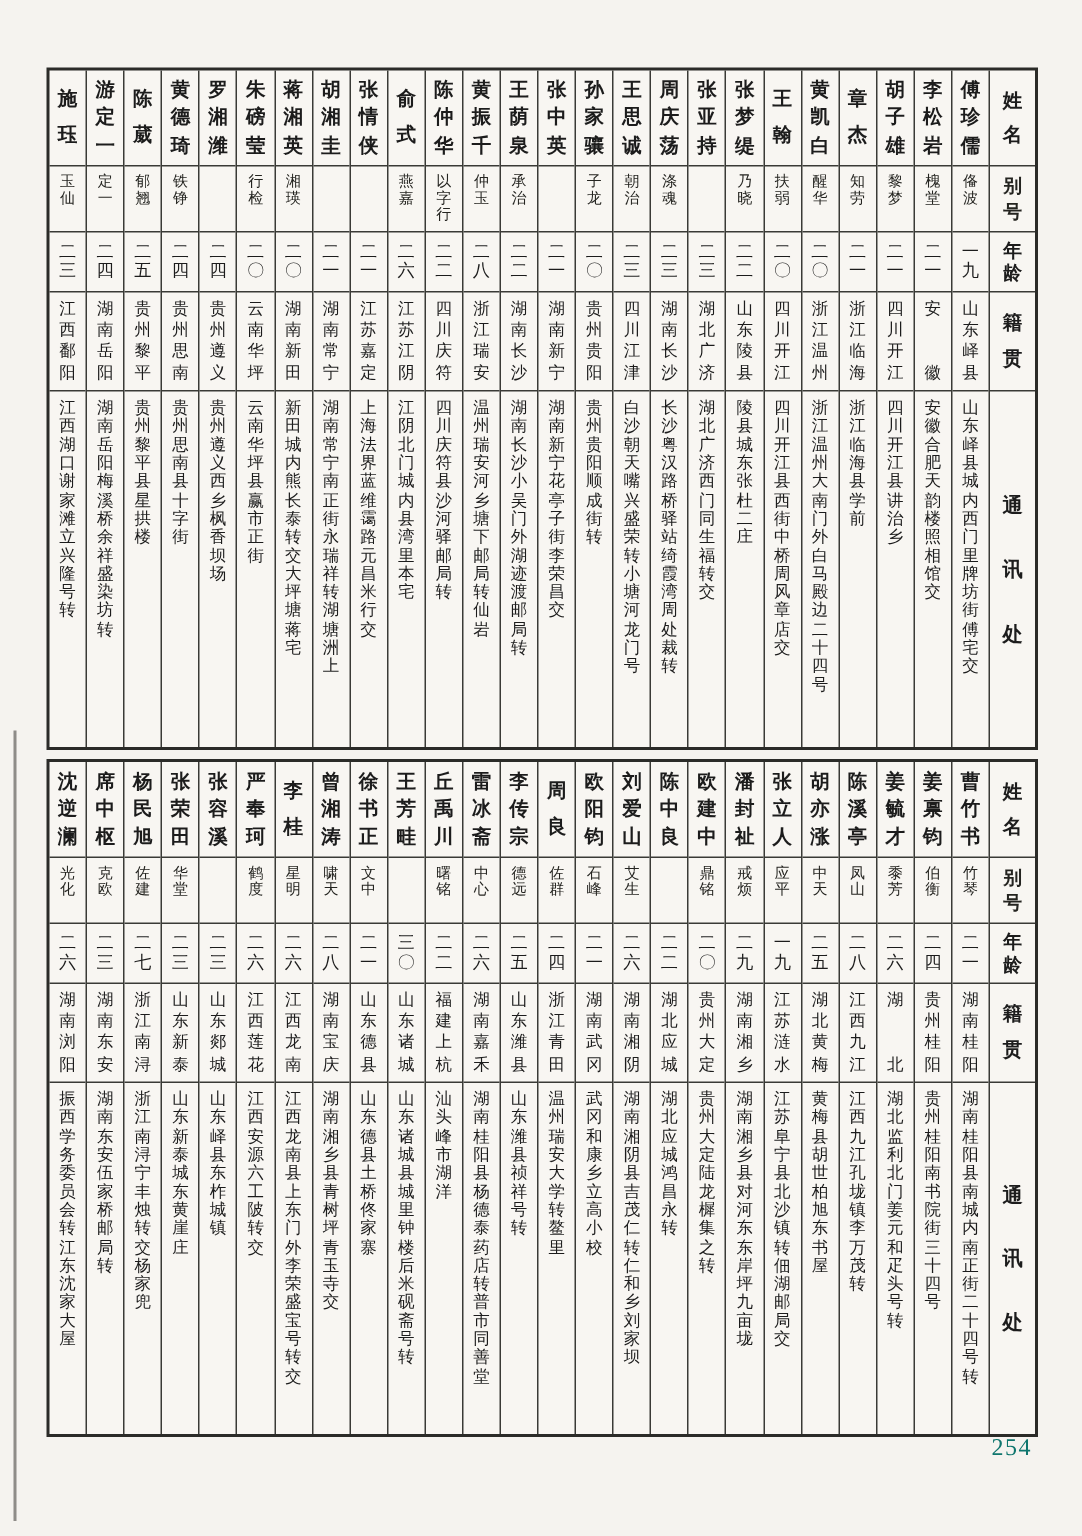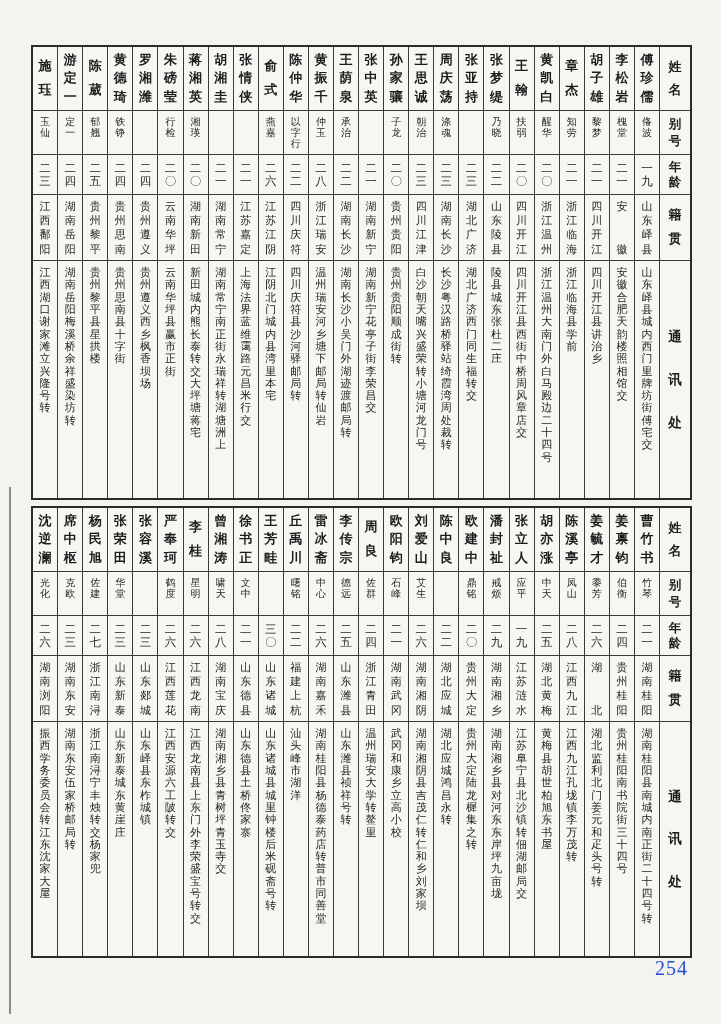--- a/index.html
+++ b/index.html
@@ -42,21 +42,21 @@
   .cell.age{height:40px;justify-content:center;font-size:11.5px;}
   .cell.native{height:66px;justify-content:space-between;font-size:11px;padding:5px 0;}
   .cell.addr{flex:1 1 auto;justify-content:flex-start;font-size:11px;padding-top:5px;border-bottom:none;letter-spacing:0;}
   .col.header .cell{font-weight:bold;font-size:13px;justify-content:space-evenly;padding:4px 0;}
   .col.header .cell.hao{font-size:12.5px;}
   .col.header .cell.age{font-size:12.5px;}
   .col.header .cell.addr{justify-content:space-evenly;font-size:13.5px;padding:40px 0;}
   .page-num{
     position:absolute;right:33px;top:957px;
     font-family:"Liberation Serif","DejaVu Serif",serif;
-    font-size:20px;color:#1d4ed8;letter-spacing:1px;
+    font-size:16px;color:#0f766e;letter-spacing:1px;
   }
 </style>
 </head>
 <body>
 
 <div class="scan-edge"></div>
 
 <div class="vtable" id="table-top">
     <div class="col header">
       <div class="cell name">

